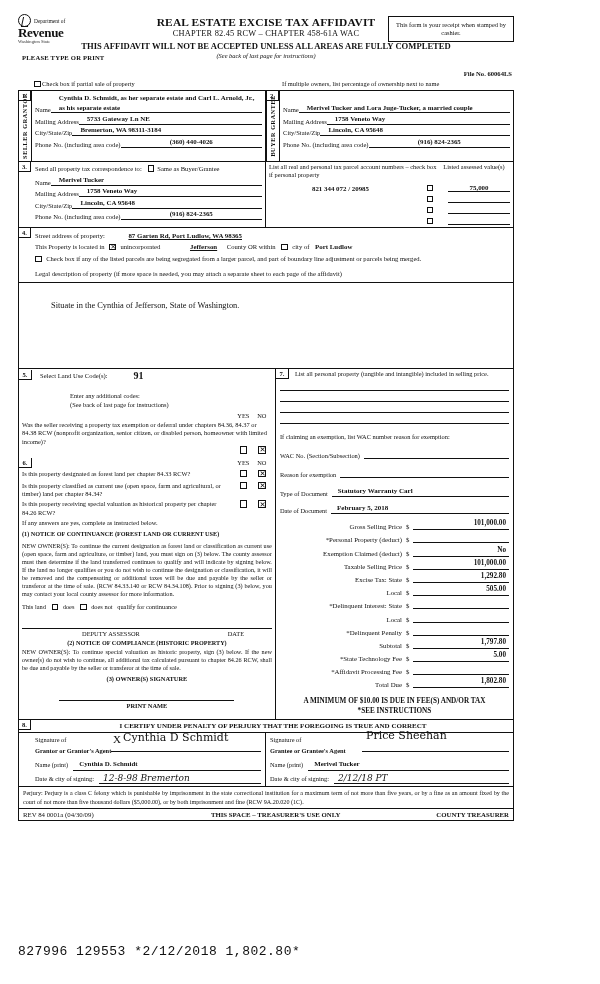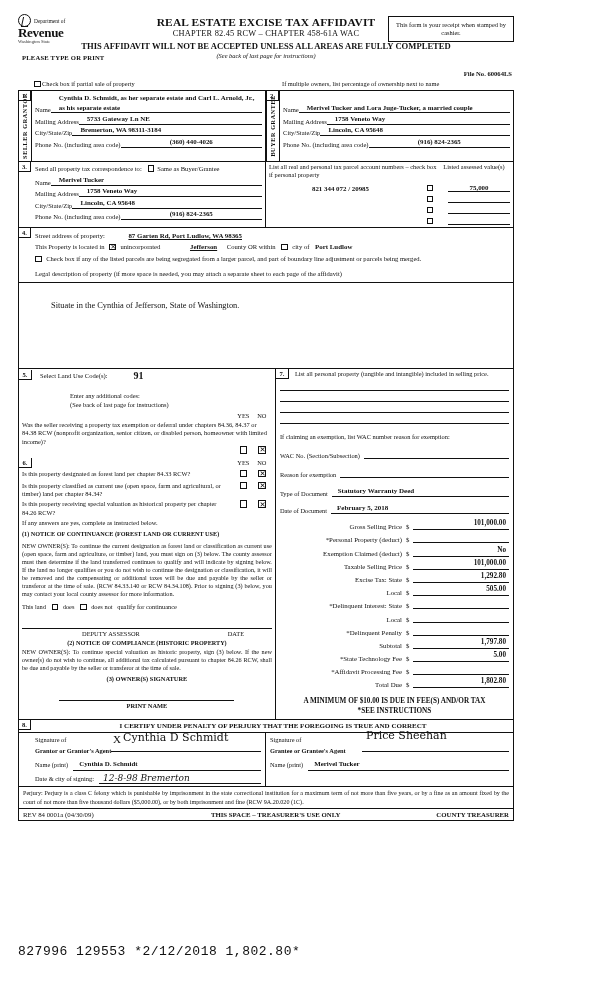--- a/index.html
+++ b/index.html
@@ -369,21 +369,21 @@
       <div style="display:flex; align-items:flex-end; margin-top:9px;">
         <div style="font-size:6.4px; white-space:nowrap;">WAC No. (Section/Subsection)</div>
         <div class="dash" style="flex:1; height:10px; margin-left:4px;"></div>
       </div>
       <div style="display:flex; align-items:flex-end; margin-top:9px;">
         <div style="font-size:6.4px; white-space:nowrap;">Reason for exemption</div>
         <div class="dash" style="flex:1; height:10px; margin-left:4px;"></div>
       </div>
       <div style="display:flex; align-items:flex-end; margin-top:9px;">
         <div style="font-size:6.4px; white-space:nowrap;">Type of Document</div>
-        <div class="dash" style="flex:1; height:10px; margin-left:4px; font-weight:bold; font-size:7px; padding-left:6px;">Statutory Warranty Deed</div>
+        <div class="dash" style="flex:1; height:10px; margin-left:4px; font-weight:bold; font-size:7px; padding-left:6px;">Statutory Warranty Carl</div>
       </div>
       <div style="display:flex; align-items:flex-end; margin-top:7px;">
         <div style="font-size:6.4px; white-space:nowrap;">Date of Document</div>
         <div class="dash" style="flex:1; height:10px; margin-left:4px; font-weight:bold; font-size:7px; padding-left:6px;">February 5, 2018</div>
       </div>
 
       <div class="money">
         <div class="mrow">
               <div class="mk">Gross Selling Price</div>
               <div class="ds">$</div>
@@ -483,20 +483,24 @@
         <div style="position:relative; height:24px;">
           <div>Signature of</div>
           <div style="font-weight:bold;">Grantee or Grantee's Agent</div>
           <div class="sig-script" style="position:absolute; left:96px; top:-4px;">Price Sheehan</div>
           <div style="position:absolute; left:92px; right:0; top:16px; border-bottom:0.8px solid #111;"></div>
         </div>
         <div style="display:flex; align-items:flex-end;">
           <span>Name (print)</span>
           <span class="sline" style="flex:1; margin-left:5px; font-weight:bold; font-size:6.9px; padding-left:6px;">Merivel Tucker</span>
         </div>
+        <div style="display:flex; align-items:flex-end; margin-top:2px;">
+          <span>Date &amp; city of signing:</span>
+          <span class="sline hand" style="flex:1; margin-left:5px; font-size:9px; padding-left:4px;">2/12/18  PT</span>
+        </div>
       </div>
     </div>
     <div class="perj">Perjury:  Perjury is a class C felony which is punishable by imprisonment in the state correctional institution for a maximum term of not more than five years, or by a fine as an amount fixed by the court of not more than five thousand dollars ($5,000.00), or by both imprisonment and fine (RCW 9A.20.020 (1C).</div>
     <div class="footrow">
       <div class="a">REV 84 0001a (04/30/09)</div>
       <div class="b">THIS SPACE – TREASURER'S USE ONLY</div>
       <div class="c2">COUNTY TREASURER</div>
     </div>
   </div>
 

